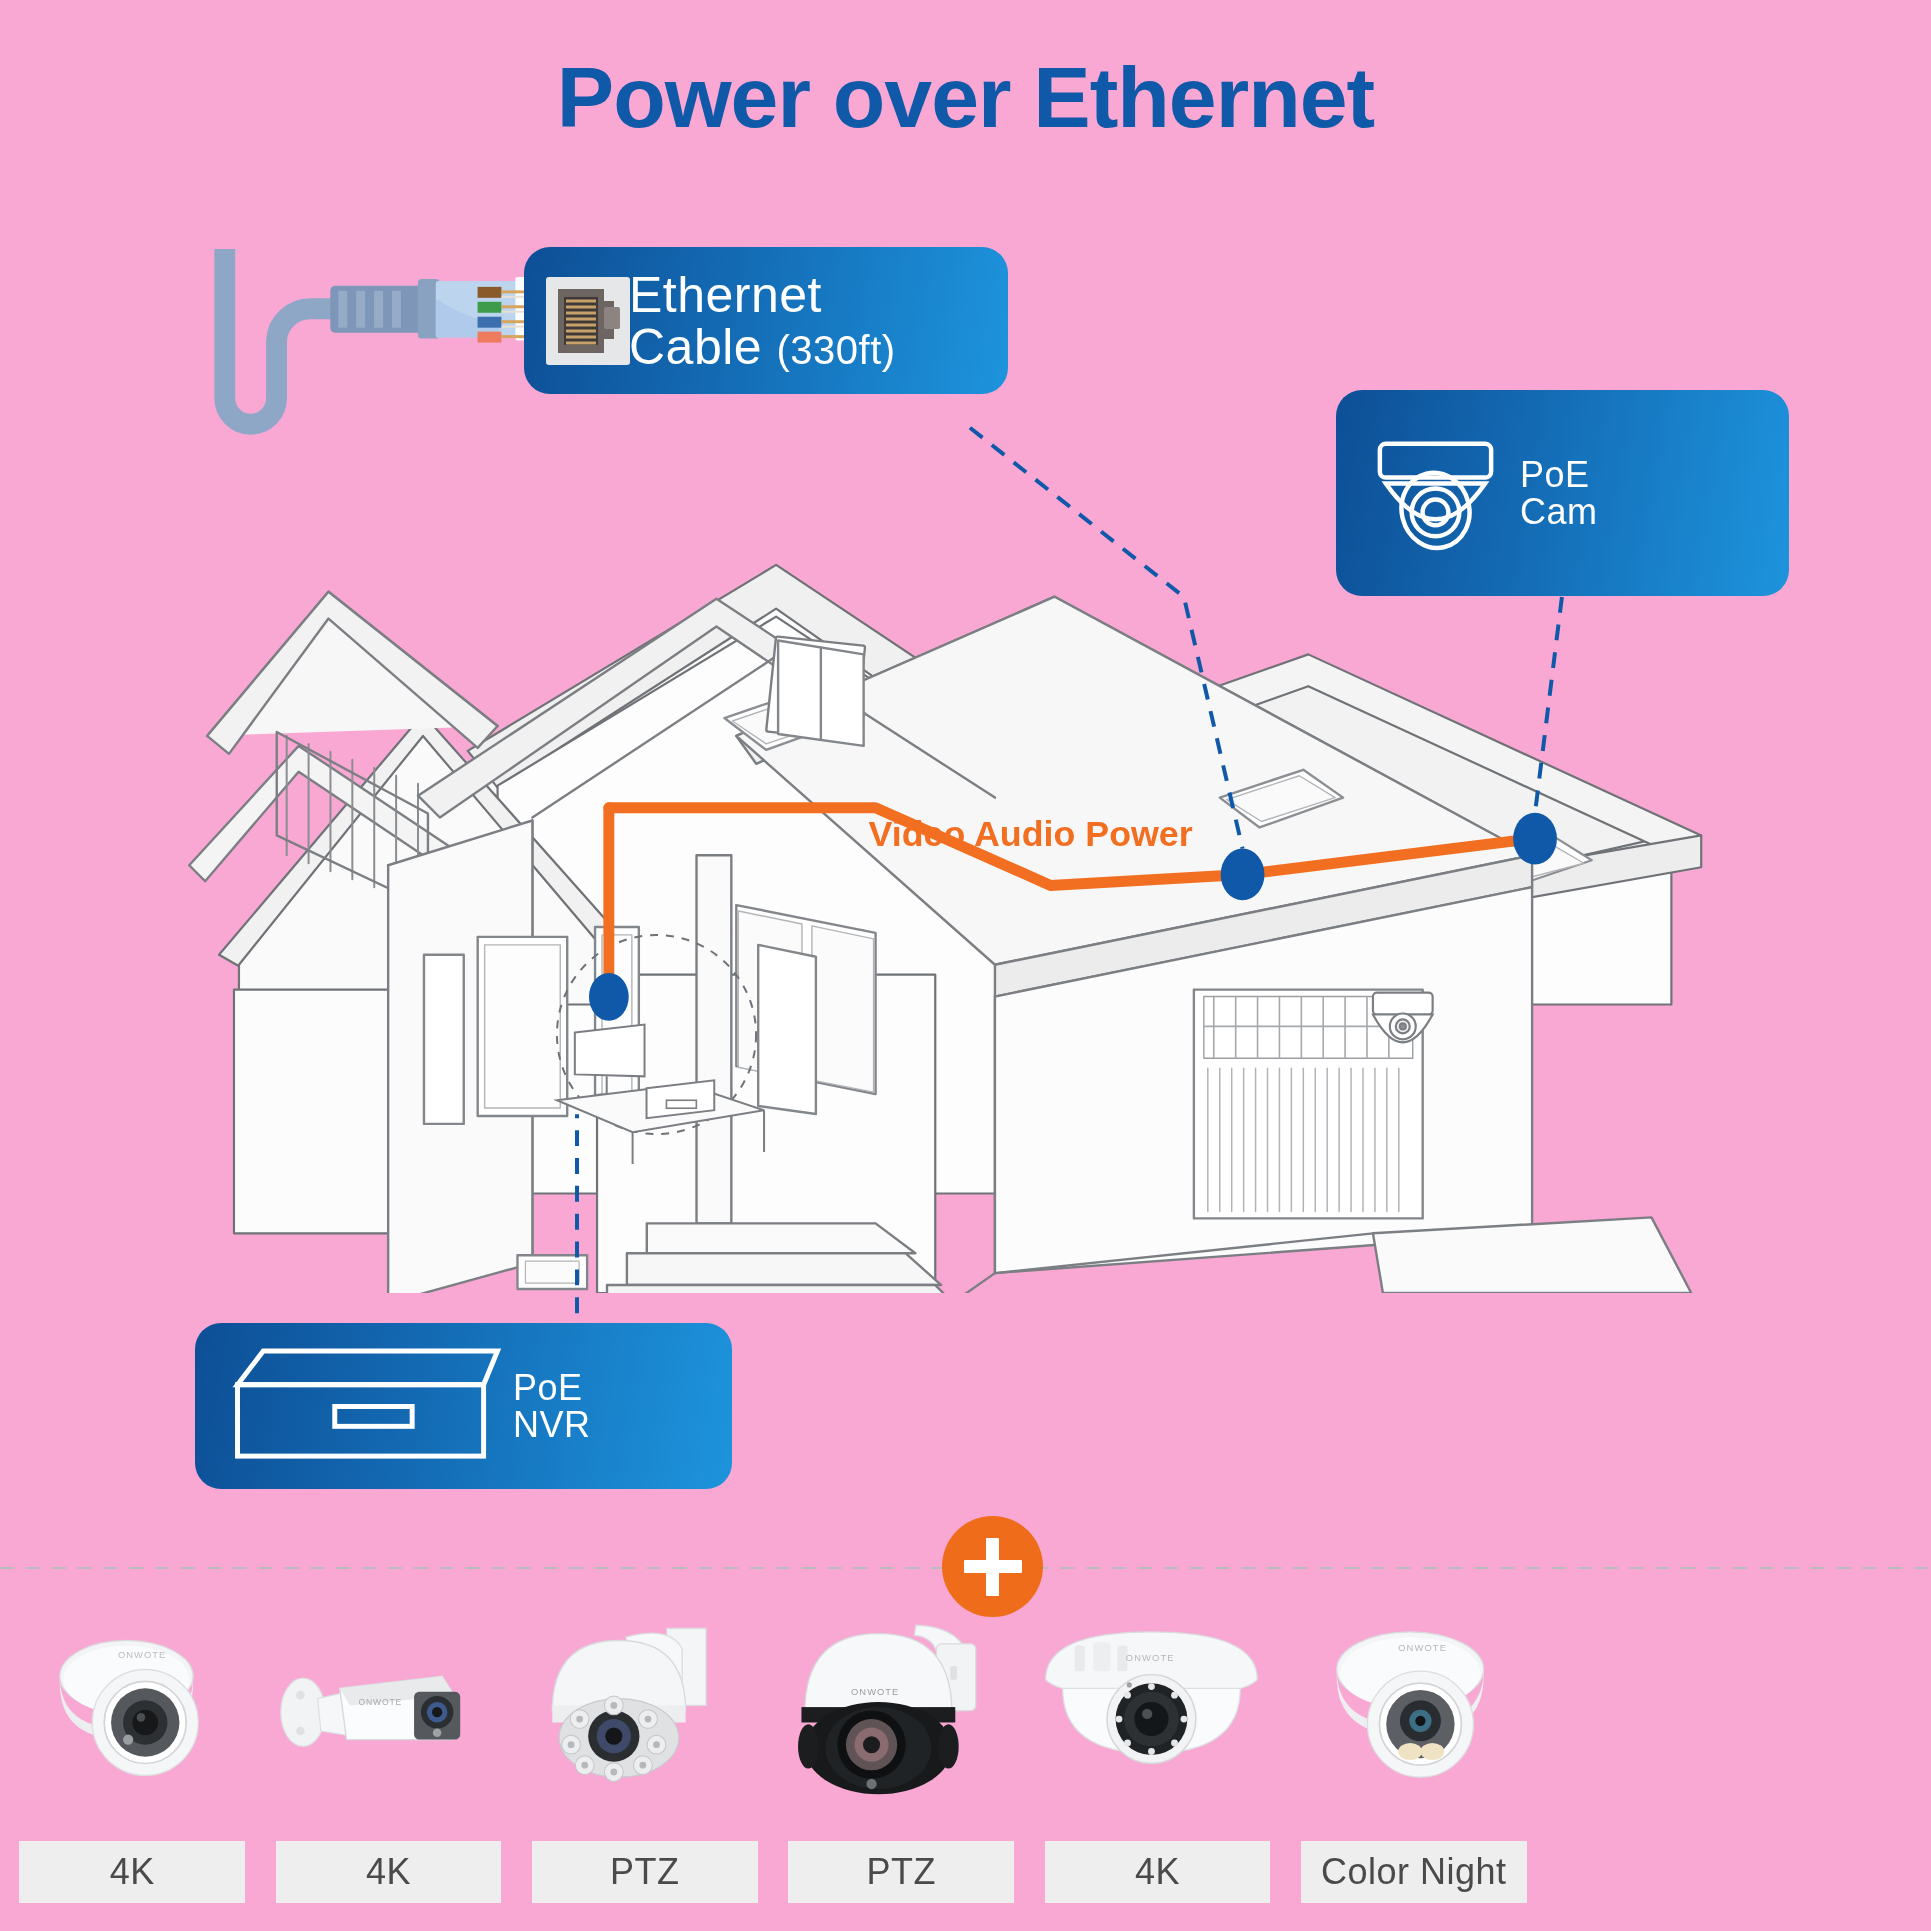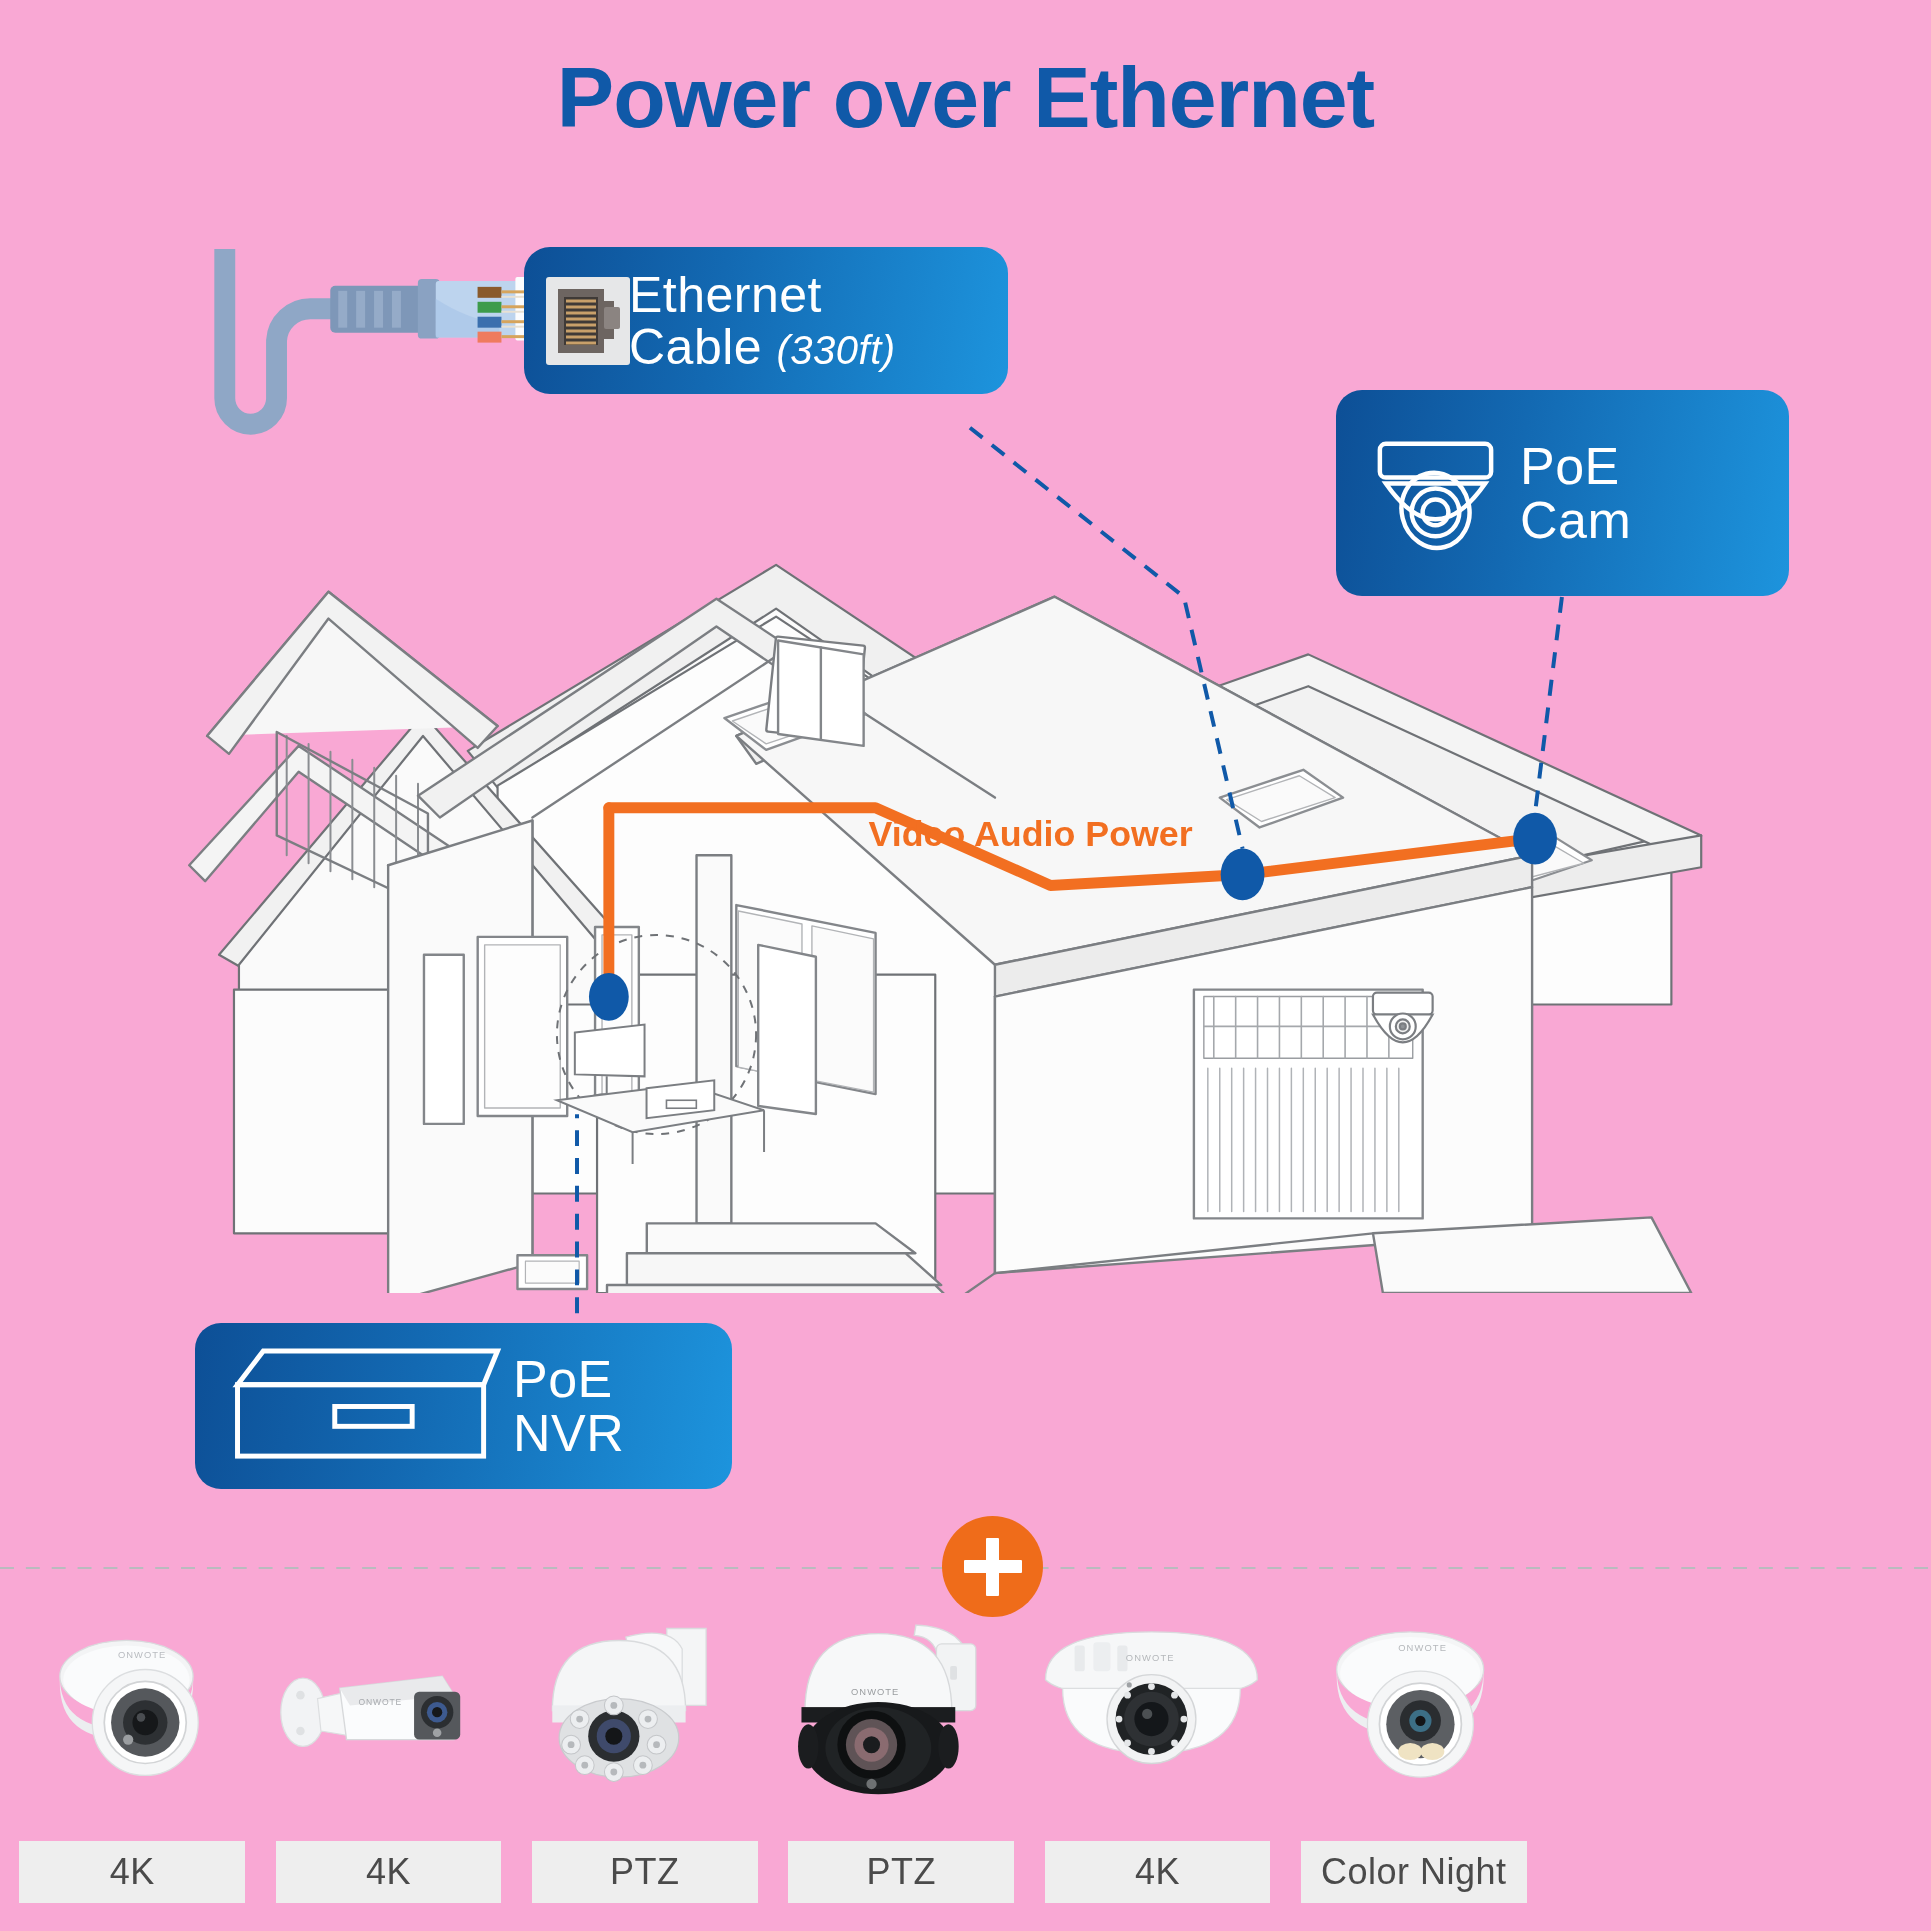--- a/index.html
+++ b/index.html
@@ -21,22 +21,22 @@
   }
 
   
   .pill {
     position:absolute;
     border-radius:26px;
     background:linear-gradient(100deg,#0d4f96 0%,#1369b2 40%,#1d94dd 100%);
     display:flex; align-items:center;
     color:#fff;
   }
-  .pill-text { font-size:52px; line-height:1.04; font-weight:500; letter-spacing:0.5px; }
-  .pill-text .small { font-size:40px;font-style:italic; }
+  .pill-text { font-size:36px; line-height:1.04; font-weight:500; letter-spacing:0.5px; }
+  .pill-text .small { font-size:40px; }
 
   
   #pill-ethernet { left:524px; top:247px; width:484px; height:147px; padding-left:105px; }
   #pill-ethernet .pill-text { font-size:50px; }
 
   
   #pill-poecam { left:1336px; top:390px; width:453px; height:206px; padding-left:184px; }
 
   
   #pill-poenvr { left:195px; top:1323px; width:537px; height:166px; padding-left:318px; }

